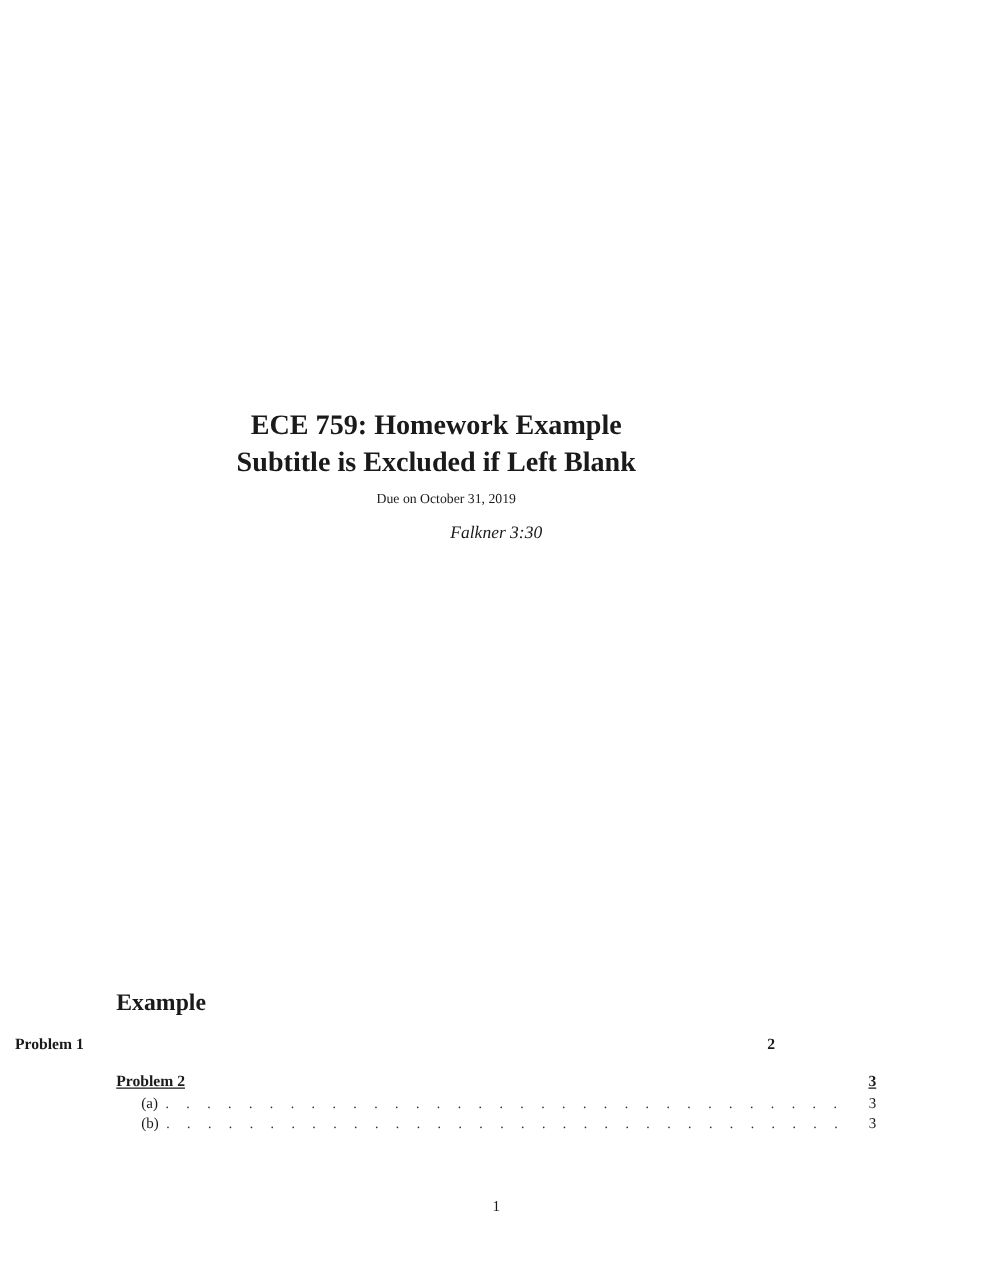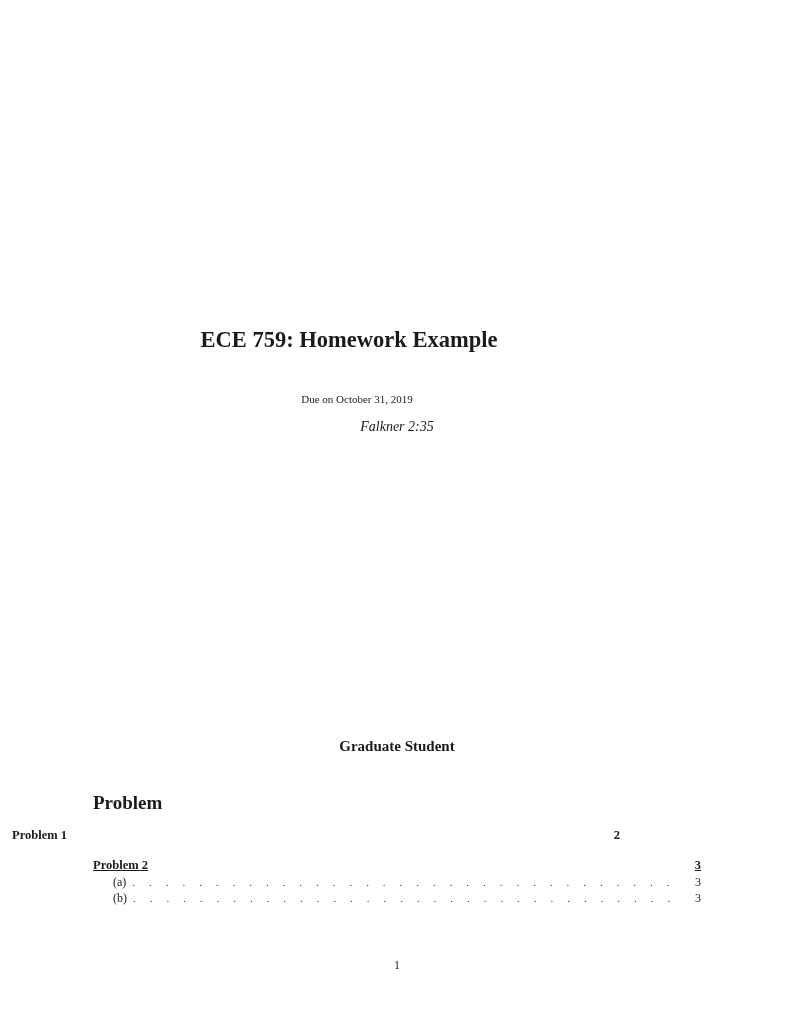--- a/index.html
+++ b/index.html
@@ -29,25 +29,25 @@
                    letter-spacing:5.6px; font-size:11px; color:#333; }
   .toc-row .pg { width:10px; text-align:right; }
   .pagenum { position:absolute; top:958px; left:0; width:794px; text-align:center;
              font-family:"Liberation Serif", serif; font-size:12px; }
 </style>
 </head>
 <body>
 
 <div class="page">
   <div class="title t1">ECE 759: Homework Example</div>
+  <div class="title t2">Subtitle is Excluded if Left Blank</div>
   <div class="due">Due on October 31, 2019</div>
-  <div class="instr">Falkner 2:35</div>
-  <div class="author">Graduate Student</div>
+  <div class="instr">Falkner 3:30</div>
 
-  <div class="contents-h">Problem</div>
+  <div class="contents-h">Example</div>
 
   <div class="toc">
     <div class="toc-row sec" style="top:828px; left:0;margin-left:12px;">
       <span class="label">Problem 1</span>
       <span class="fill"></span>
       <span class="pg">2</span>
     </div>
     <div class="toc-row sec" style="top:858px;text-decoration:underline;">
       <span class="label">Problem 2</span>
       <span class="fill"></span>

